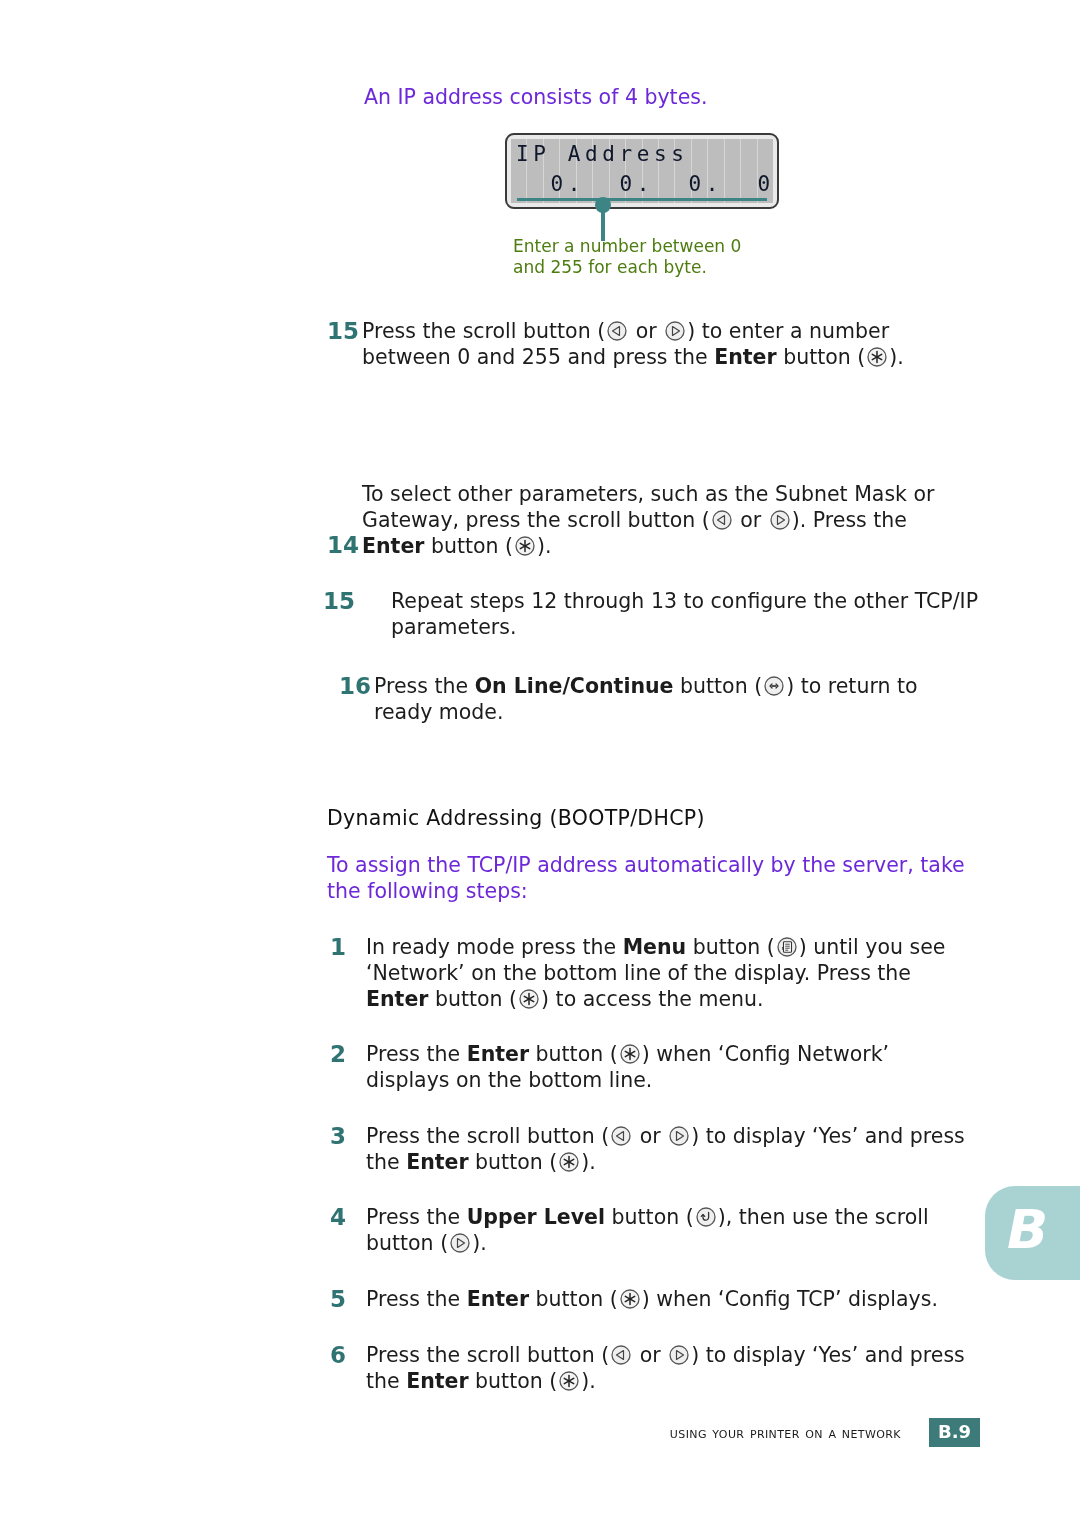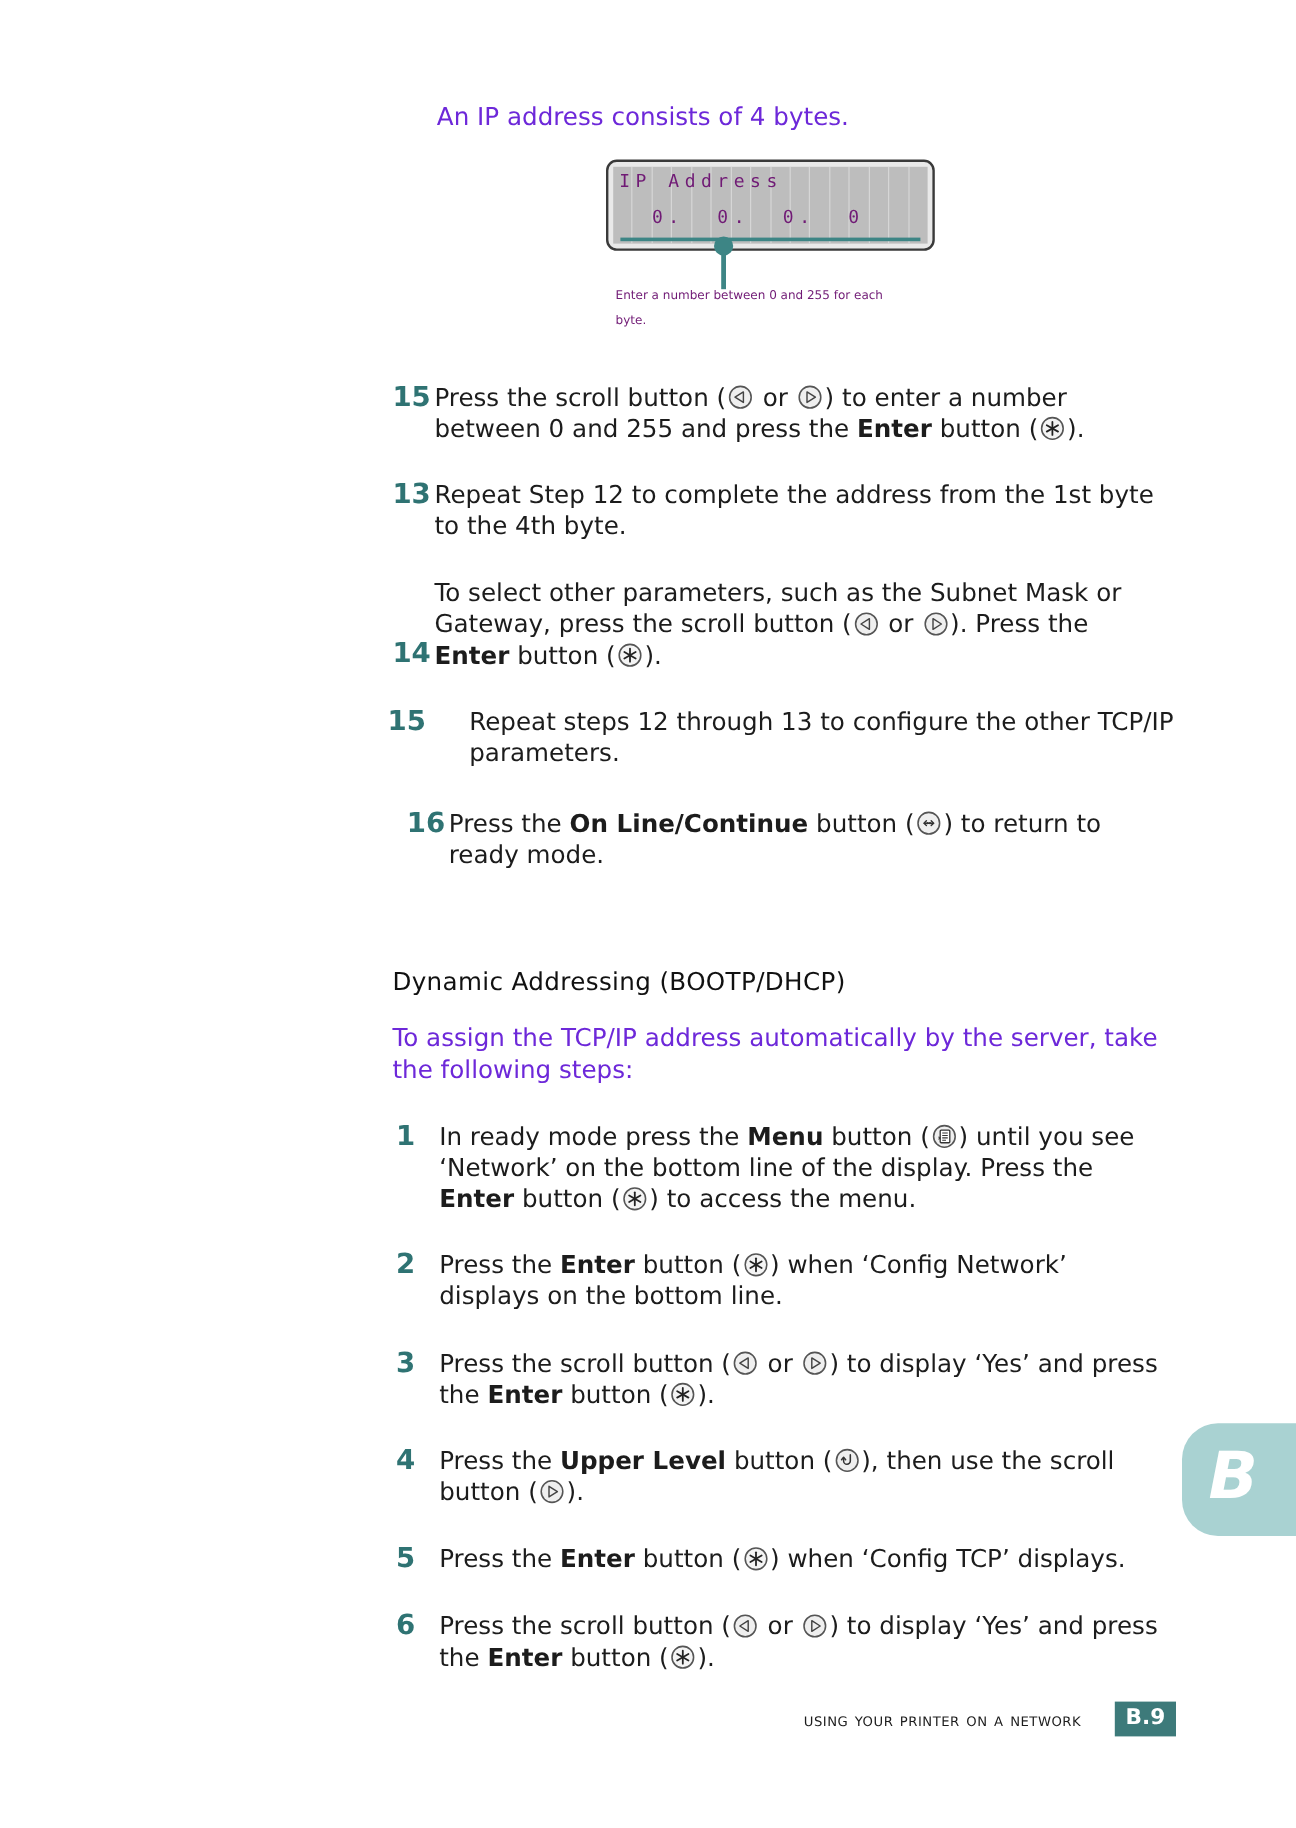--- a/index.html
+++ b/index.html
@@ -71,23 +71,23 @@
     border-right: 1px solid #d6d6d6;
     box-sizing: border-box;
   }
   .lcd-cells span:last-child { border-right: none; }
 
   .lcd-line {
     position: absolute;
     left: 0;
     width: 100%;
     font-family: "DejaVu Sans Mono", "Liberation Mono", monospace;
-    font-size: 15px;
+    font-size: 21px;
     letter-spacing: 4.6px;
-    color: #701a75;
+    color: #0f172a;
     white-space: pre;
     box-sizing: border-box;
     padding-left: 5px;
   }
   #lcd-line-1 { top: 3px; }
   #lcd-line-2 { top: 33px; }
 
   .lcd-underline {
     position: absolute;
     left: 6px;
@@ -113,23 +113,23 @@
     width: 16px;
     height: 16px;
     border-radius: 50%;
     background: #3d8585;
   }
   #callout-text {
     position: absolute;
     left: 8px;
     top: 103px;
     width: 250px;
-    font-size: 10px;
+    font-size: 17px;
     line-height: 21px;
-    color: #701a75;
+    color: #4d7c0f;
   }
 
   
   .step {
     position: absolute;
     display: flex;
     align-items: flex-start;
   }
   .step-num {
     color: #2f7373;
@@ -278,24 +278,20 @@
     </svg></span>) to enter a number between 0 and 255 and press the <b>Enter</b> button (<span class="icon"><svg viewBox="0 0 22 22" width="22" height="22">
       <circle cx="11" cy="11" r="9" fill="#f4f4f4" stroke="#555" stroke-width="1.3"></circle>
       <g stroke="#222" stroke-width="1.5" stroke-linecap="round">
         <line x1="11" y1="5.6" x2="11" y2="16.4"></line>
         <line x1="6.3" y1="8.3" x2="15.7" y2="13.7"></line>
         <line x1="6.3" y1="13.7" x2="15.7" y2="8.3"></line>
       </g>
     </svg></span>).</div>
   </div>
 
-  <div class="step wide" id="step-13" style="left:327px; top:399px;">
-    <div class="step-num">13</div>
-    <div class="step-body">Repeat Step 12 to complete the address from the 1st byte to the 4th byte.</div>
-  </div>
 
   <div class="step wide" id="step-14" style="left:327px; top:481px;align-items:flex-end;">
     <div class="step-num">14</div>
     <div class="step-body">To select other parameters, such as the Subnet Mask or Gateway, press the scroll button (<span class="icon"><svg viewBox="0 0 22 22" width="22" height="22">
       <circle cx="11" cy="11" r="9" fill="#efefef" stroke="#555" stroke-width="1.3"></circle>
       <path d="M13.5 6.6 L6.5 11 L13.5 15.4 Z" fill="none" stroke="#444" stroke-width="1.2" stroke-linejoin="round"></path>
     </svg></span> or <span class="icon"><svg viewBox="0 0 22 22" width="22" height="22">
       <circle cx="11" cy="11" r="9" fill="#efefef" stroke="#555" stroke-width="1.3"></circle>
       <path d="M8.5 6.6 L15.5 11 L8.5 15.4 Z" fill="none" stroke="#444" stroke-width="1.2" stroke-linejoin="round"></path>
     </svg></span>). Press the <b>Enter</b> button (<span class="icon"><svg viewBox="0 0 22 22" width="22" height="22">

